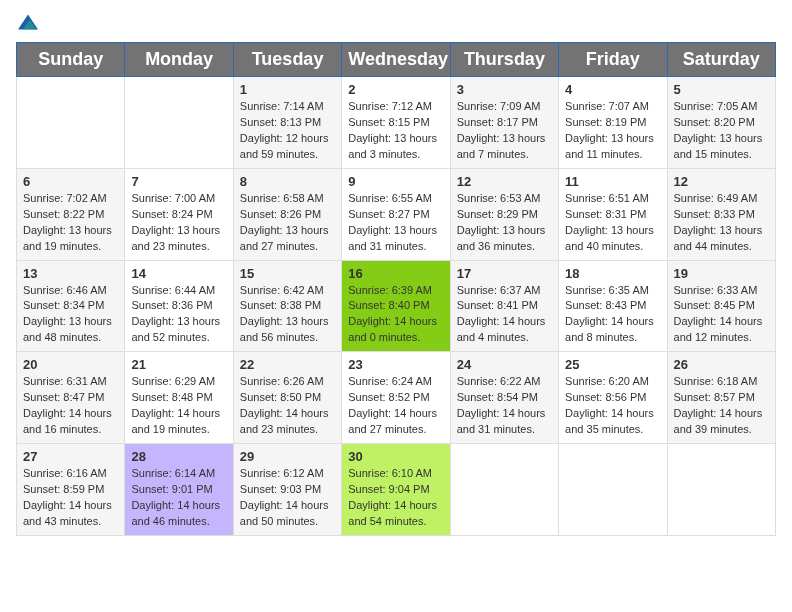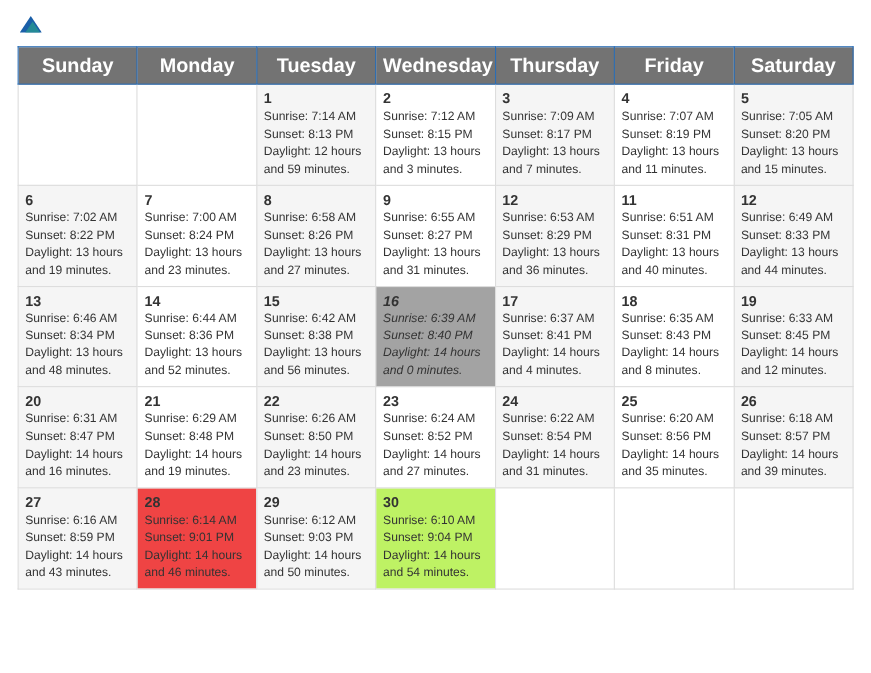--- a/index.html
+++ b/index.html
@@ -141,37 +141,37 @@
         <td style="background: rgb(245, 245, 245);"><span class="day-num">8</span><span class="day-info">Sunrise: 6:58 AM<br>Sunset: 8:26 PM<br>Daylight: 13 hours and 27 minutes.</span></td>
         <td style="background: rgb(255, 255, 255);"><span class="day-num">9</span><span class="day-info">Sunrise: 6:55 AM<br>Sunset: 8:27 PM<br>Daylight: 13 hours and 31 minutes.</span></td>
         <td style="background: rgb(245, 245, 245);"><span class="day-num">12</span><span class="day-info">Sunrise: 6:53 AM<br>Sunset: 8:29 PM<br>Daylight: 13 hours and 36 minutes.</span></td>
         <td style="background: rgb(255, 255, 255);"><span class="day-num">11</span><span class="day-info">Sunrise: 6:51 AM<br>Sunset: 8:31 PM<br>Daylight: 13 hours and 40 minutes.</span></td>
         <td style="background: rgb(245, 245, 245);"><span class="day-num">12</span><span class="day-info">Sunrise: 6:49 AM<br>Sunset: 8:33 PM<br>Daylight: 13 hours and 44 minutes.</span></td>
       </tr>
       <tr>
         <td style="background: rgb(245, 245, 245);"><span class="day-num">13</span><span class="day-info">Sunrise: 6:46 AM<br>Sunset: 8:34 PM<br>Daylight: 13 hours and 48 minutes.</span></td>
         <td style="background: rgb(255, 255, 255);"><span class="day-num">14</span><span class="day-info">Sunrise: 6:44 AM<br>Sunset: 8:36 PM<br>Daylight: 13 hours and 52 minutes.</span></td>
         <td style="background: rgb(245, 245, 245); margin-left: 44px;"><span class="day-num">15</span><span class="day-info">Sunrise: 6:42 AM<br>Sunset: 8:38 PM<br>Daylight: 13 hours and 56 minutes.</span></td>
-        <td style="background: #a3a3a3; font-style: italic;"><span class="day-num">16</span><span class="day-info">Sunrise: 6:39 AM<br>Sunset: 8:40 PM<br>Daylight: 14 hours and 0 minutes.</span></td>
+        <td style="background: #84cc16;"><span class="day-num">16</span><span class="day-info">Sunrise: 6:39 AM<br>Sunset: 8:40 PM<br>Daylight: 14 hours and 0 minutes.</span></td>
         <td style="background: rgb(245, 245, 245);"><span class="day-num">17</span><span class="day-info">Sunrise: 6:37 AM<br>Sunset: 8:41 PM<br>Daylight: 14 hours and 4 minutes.</span></td>
         <td style="background: rgb(255, 255, 255);"><span class="day-num">18</span><span class="day-info">Sunrise: 6:35 AM<br>Sunset: 8:43 PM<br>Daylight: 14 hours and 8 minutes.</span></td>
         <td style="background: rgb(245, 245, 245); margin-left: 22px;"><span class="day-num">19</span><span class="day-info">Sunrise: 6:33 AM<br>Sunset: 8:45 PM<br>Daylight: 14 hours and 12 minutes.</span></td>
       </tr>
       <tr>
         <td style="background: rgb(245, 245, 245);"><span class="day-num">20</span><span class="day-info">Sunrise: 6:31 AM<br>Sunset: 8:47 PM<br>Daylight: 14 hours and 16 minutes.</span></td>
         <td style="background: rgb(255, 255, 255);"><span class="day-num">21</span><span class="day-info">Sunrise: 6:29 AM<br>Sunset: 8:48 PM<br>Daylight: 14 hours and 19 minutes.</span></td>
         <td style="background: rgb(245, 245, 245);"><span class="day-num">22</span><span class="day-info">Sunrise: 6:26 AM<br>Sunset: 8:50 PM<br>Daylight: 14 hours and 23 minutes.</span></td>
         <td style="background: rgb(255, 255, 255);"><span class="day-num">23</span><span class="day-info">Sunrise: 6:24 AM<br>Sunset: 8:52 PM<br>Daylight: 14 hours and 27 minutes.</span></td>
         <td style="background: rgb(245, 245, 245);"><span class="day-num">24</span><span class="day-info">Sunrise: 6:22 AM<br>Sunset: 8:54 PM<br>Daylight: 14 hours and 31 minutes.</span></td>
         <td style="background: rgb(255, 255, 255); margin-left: 42px;"><span class="day-num">25</span><span class="day-info">Sunrise: 6:20 AM<br>Sunset: 8:56 PM<br>Daylight: 14 hours and 35 minutes.</span></td>
         <td style="background: rgb(245, 245, 245);"><span class="day-num">26</span><span class="day-info">Sunrise: 6:18 AM<br>Sunset: 8:57 PM<br>Daylight: 14 hours and 39 minutes.</span></td>
       </tr>
       <tr>
         <td style="background: rgb(245, 245, 245);"><span class="day-num">27</span><span class="day-info">Sunrise: 6:16 AM<br>Sunset: 8:59 PM<br>Daylight: 14 hours and 43 minutes.</span></td>
-        <td style="background: #ef4444;"><span class="day-num">28</span><span class="day-info">Sunrise: 6:14 AM<br>Sunset: 9:01 PM<br>Daylight: 14 hours and 46 minutes.</span></td>
+        <td style="background: #c4b5fd;"><span class="day-num">28</span><span class="day-info">Sunrise: 6:14 AM<br>Sunset: 9:01 PM<br>Daylight: 14 hours and 46 minutes.</span></td>
         <td style="background: rgb(245, 245, 245);"><span class="day-num">29</span><span class="day-info">Sunrise: 6:12 AM<br>Sunset: 9:03 PM<br>Daylight: 14 hours and 50 minutes.</span></td>
         <td style="background: #bef264;"><span class="day-num">30</span><span class="day-info">Sunrise: 6:10 AM<br>Sunset: 9:04 PM<br>Daylight: 14 hours and 54 minutes.</span></td>
         <td class="empty-cell"></td>
         <td class="empty-cell"></td>
         <td class="empty-cell"></td>
       </tr>
     </tbody>
 </table>
 
 </body></html>

